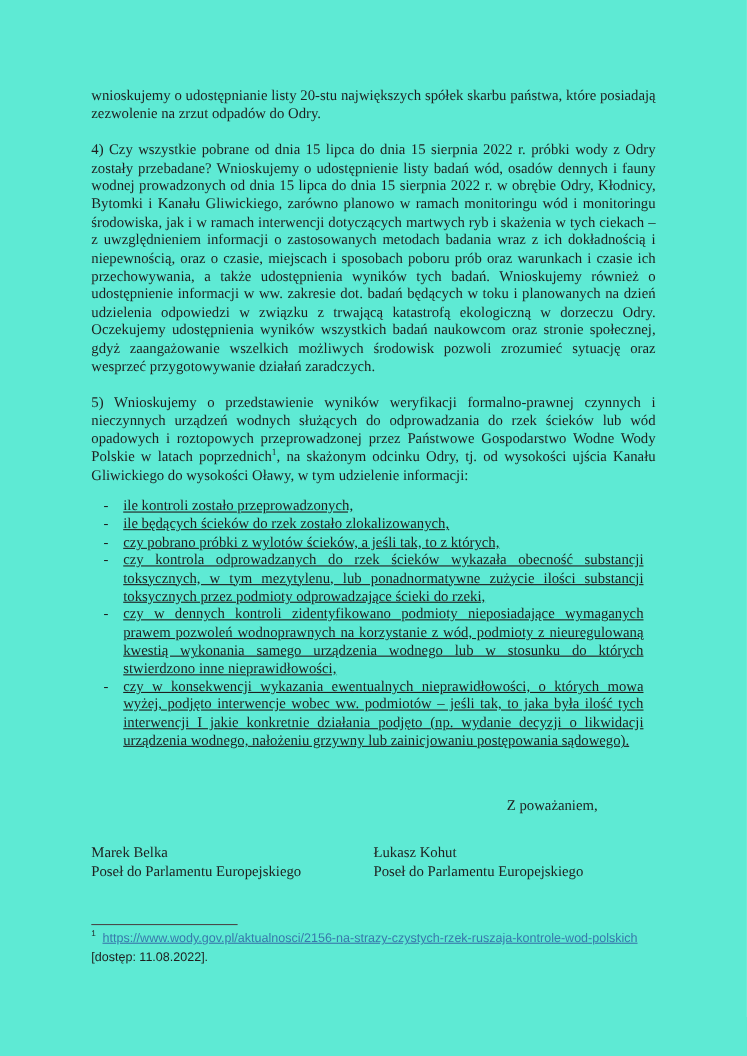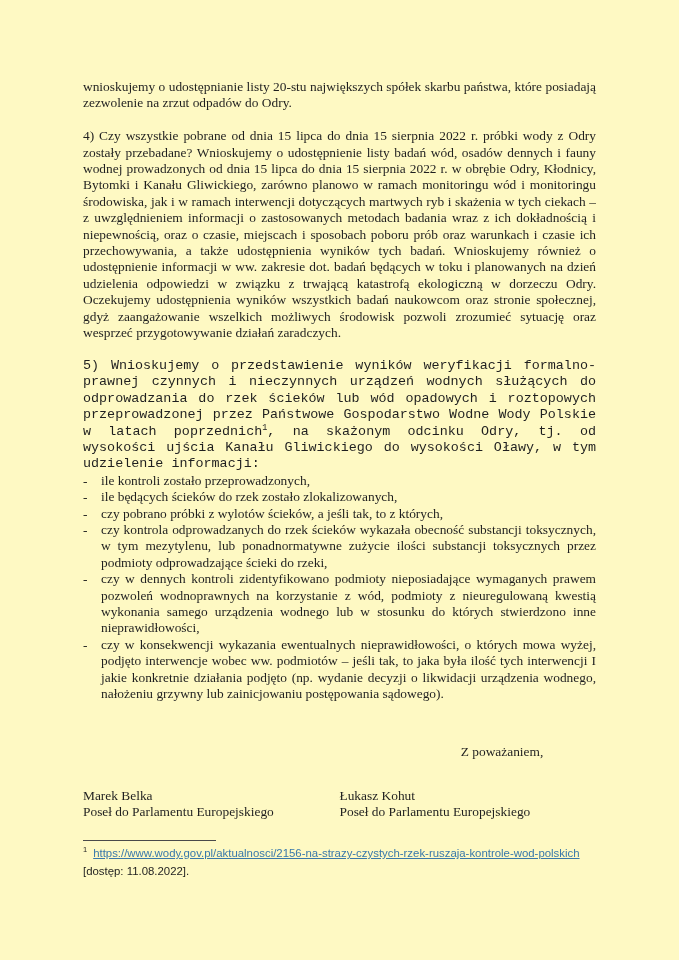--- a/index.html
+++ b/index.html
@@ -1,44 +1,44 @@
 <!DOCTYPE html>
 <html lang="pl"><head>
 <meta charset="utf-8">
 <style>
   html,body { margin:0; padding:0; background:#ffffff; }
   .page {
     position:relative;
     width:679px; height:960px;
-    background:#fef9c3;
+    background:#5eead4;
     overflow:hidden;
     font-family:"Liberation Serif", serif;
     color:#1f1f1f;
   }
   .content {
     position:absolute;
     left:83px; top:0;
     width:513px;
     padding-top:79px;
     font-size:13.4px;
     line-height:16.4px;
   }
   .content p {
     margin:0 0 16.4px 0;
     text-align:justify;
   }
-  p.para-5 { margin-bottom:0;font-family:Liberation Mono, monospace; }
+  p.para-5 { margin-bottom:12px; }
   sup.fn-ref {
     font-size:8.5px;
     line-height:0;
     vertical-align:super;
   }
   ul.requests {
     list-style:none;
-    margin:0; padding:0;
+    margin:11px; padding:0;text-decoration:underline;
   }
   ul.requests li {
     position:relative;
     padding-left:18px;
     text-align:justify;
   }
   ul.requests li::before {
     content:"-";
     position:absolute;
     left:0; top:0;

